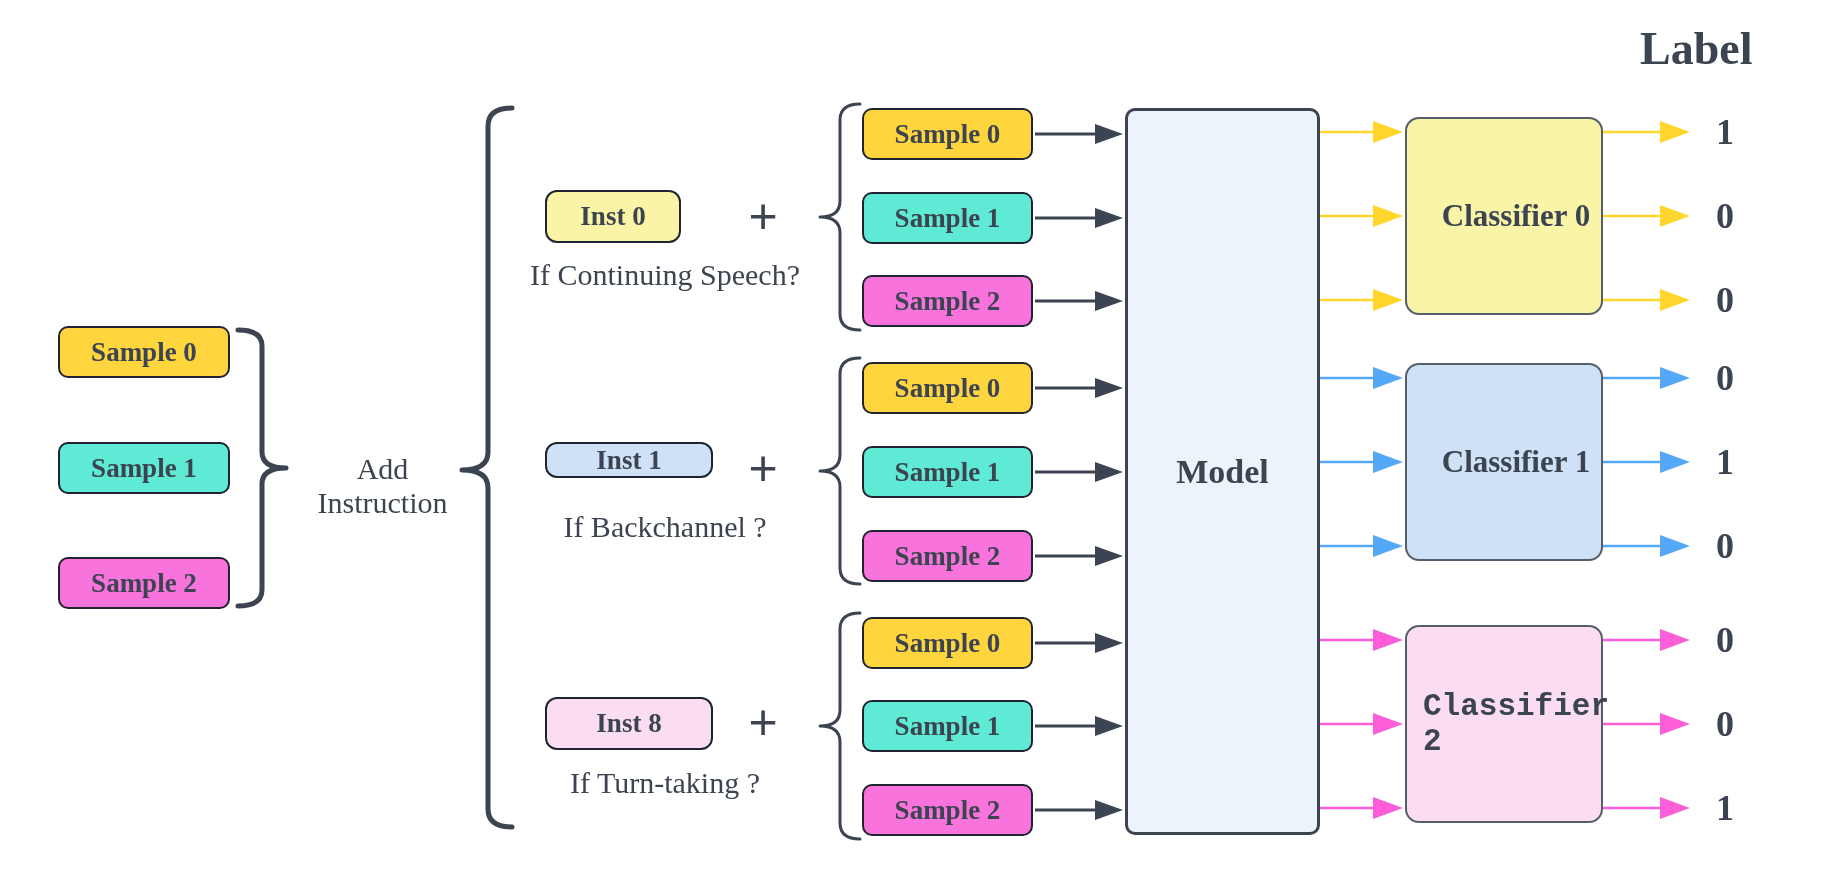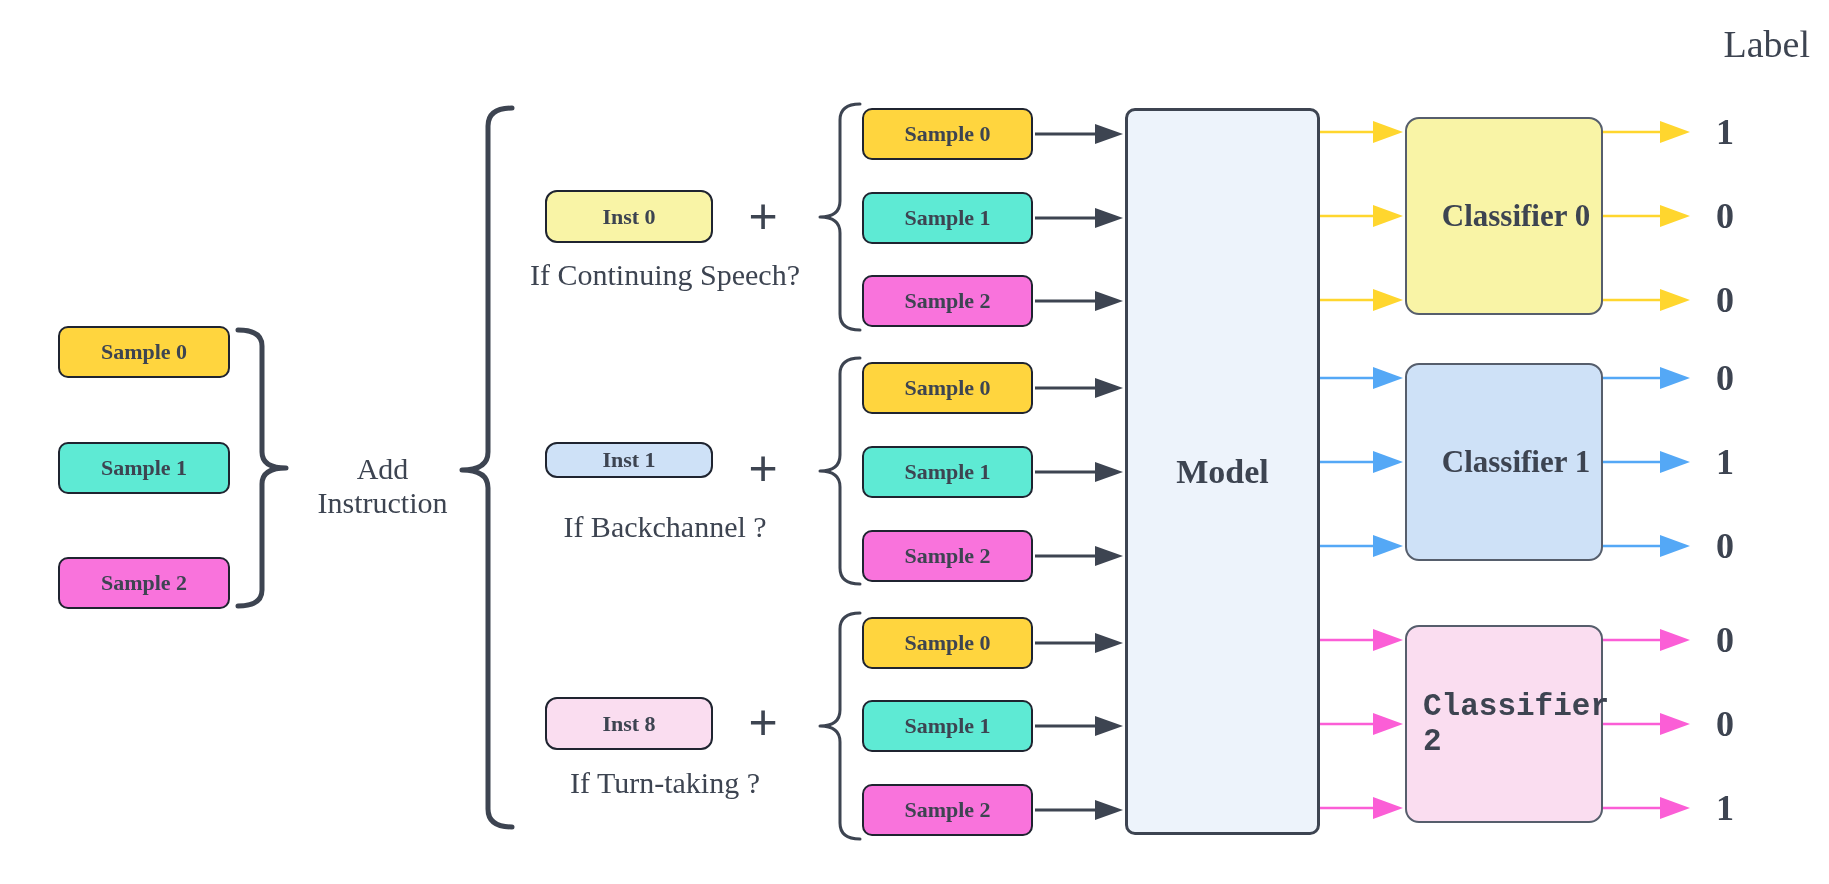--- a/index.html
+++ b/index.html
@@ -5,21 +5,21 @@
   html,body{margin:0;padding:0;background:#ffffff;}
   .canvas{
     position:relative;width:1829px;height:884px;background:#ffffff;
     font-family:"Liberation Serif", serif;color:#3D4451;overflow:hidden;
   }
   svg.overlay{position:absolute;left:0;top:0;width:1829px;height:884px;pointer-events:none;}
   .abs{position:absolute;box-sizing:border-box;}
   .box{
     display:flex;align-items:center;justify-content:center;
     border:2.5px solid #1F2430;border-radius:10px;
-    font-weight:bold;font-size:22px;color:#3D4451;
+    font-weight:bold;font-size:27px;color:#3D4451;
   }
   .sample-yellow{background:#FFD53E;}
   .sample-blue{background:#5eead4;text-align:right;}
   .sample-pink{background:#F973DC;}
   .inst-box{border-radius:12px;border:2px solid #1F2430;}
   .pale-yellow{background:#F9F4A6;}
   .pale-blue{background:#CEE1F7;}
   .pale-pink{background:#FADDF0;}
   .classifier{
     border:2px solid #565E6C;border-radius:14px;
@@ -34,21 +34,21 @@
   .caption{font-size:30px;text-align:center;}
   .add-instruction{font-size:30px;line-height:34px;text-align:center;margin-top:18px;}
   .plus{
     font-family:"Liberation Sans", sans-serif;font-size:50px;font-weight:300;
     display:flex;align-items:center;justify-content:center;color:#3D4451;
   }
   .digit{
     font-size:36px;font-weight:bold;text-align:center;
     display:flex;align-items:center;justify-content:center;
   }
-  .title-label{font-size:38px;font-weight:normal;text-align:right;}
+  .title-label{font-size:46px;font-weight:bold;text-align:left;}
 </style>
 </head>
 <body>
 
 <div class="canvas">
 
   <svg class="overlay">
 
     <path d="M 238 330 Q 262 330 262 346 L 262 452 Q 262 468 286 468 Q 262 468 262 484 L 262 590 Q 262 606 238 606" fill="none" stroke="#3D4451" stroke-width="5" stroke-linecap="round" stroke-linejoin="round"></path>
 
@@ -174,21 +174,21 @@
     </div>
   <div class="abs box sample-blue" style="left:58px;top:442px;width:172px;height:52px;">
       <span>Sample 1</span>
     </div>
   <div class="abs box sample-pink" style="left:58px;top:557px;width:172px;height:52px;">
       <span>Sample 2</span>
     </div>
 
   <div class="abs add-instruction" style="left:290px;top:434px;width:185px;">Add Instruction</div>
 
-  <div class="abs box inst-box pale-yellow" style="left:545px;top:190px;width:168px;height:53px;text-align:center;">
+  <div class="abs box inst-box pale-yellow" style="left:545px;top:190px;width:136px;height:53px;text-align:center;">
       <span>Inst 0</span>
     </div>
   <div class="abs caption" style="left:475px;top:258px;width:380px;">If Continuing Speech?</div>
   <div class="abs plus" style="left:733px;top:190px;width:60px;height:52px;">+</div>
   <div class="abs box sample-yellow" style="left:862px;top:108px;width:171px;height:52px;">
       <span>Sample 0</span>
     </div>
   <div class="abs box sample-blue" style="left:862px;top:192px;width:171px;height:52px;">
       <span>Sample 1</span>
     </div>

